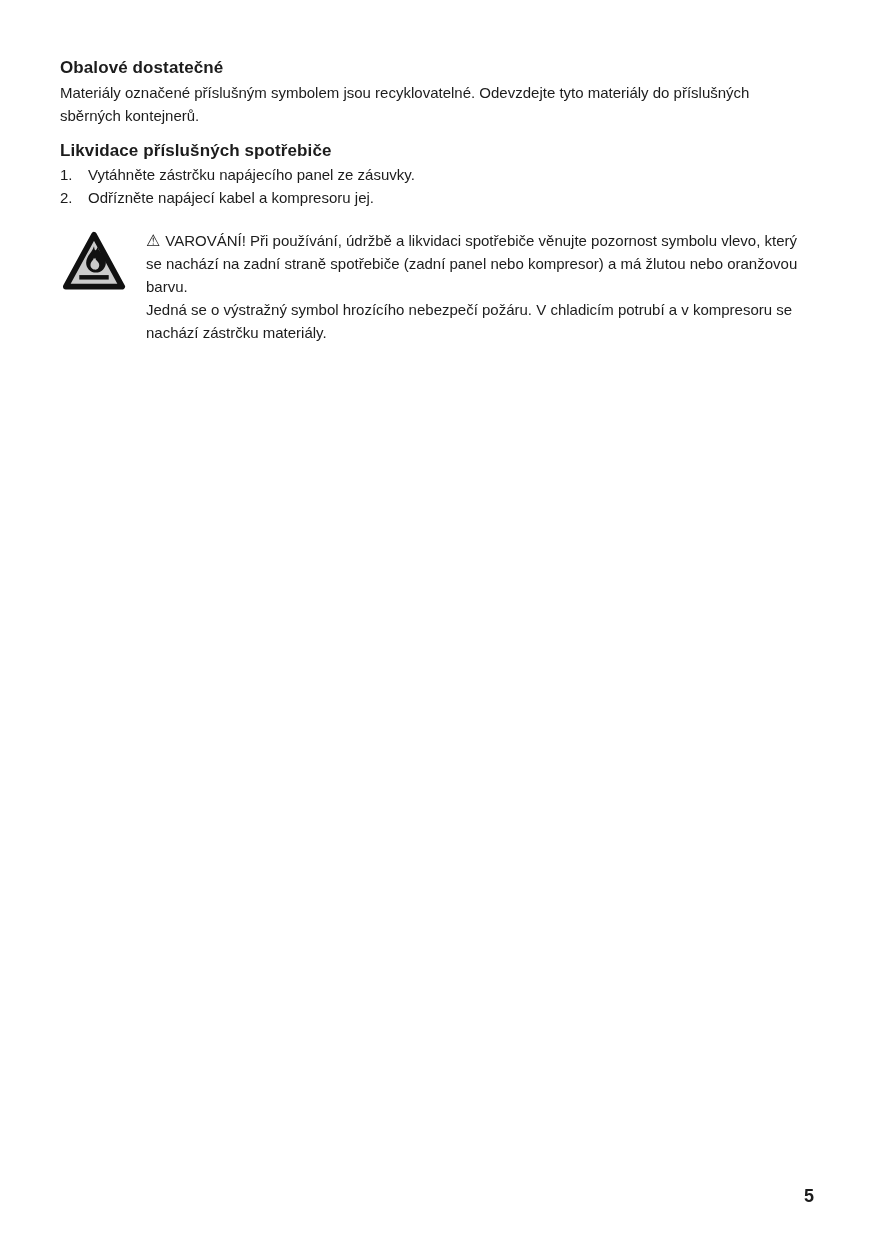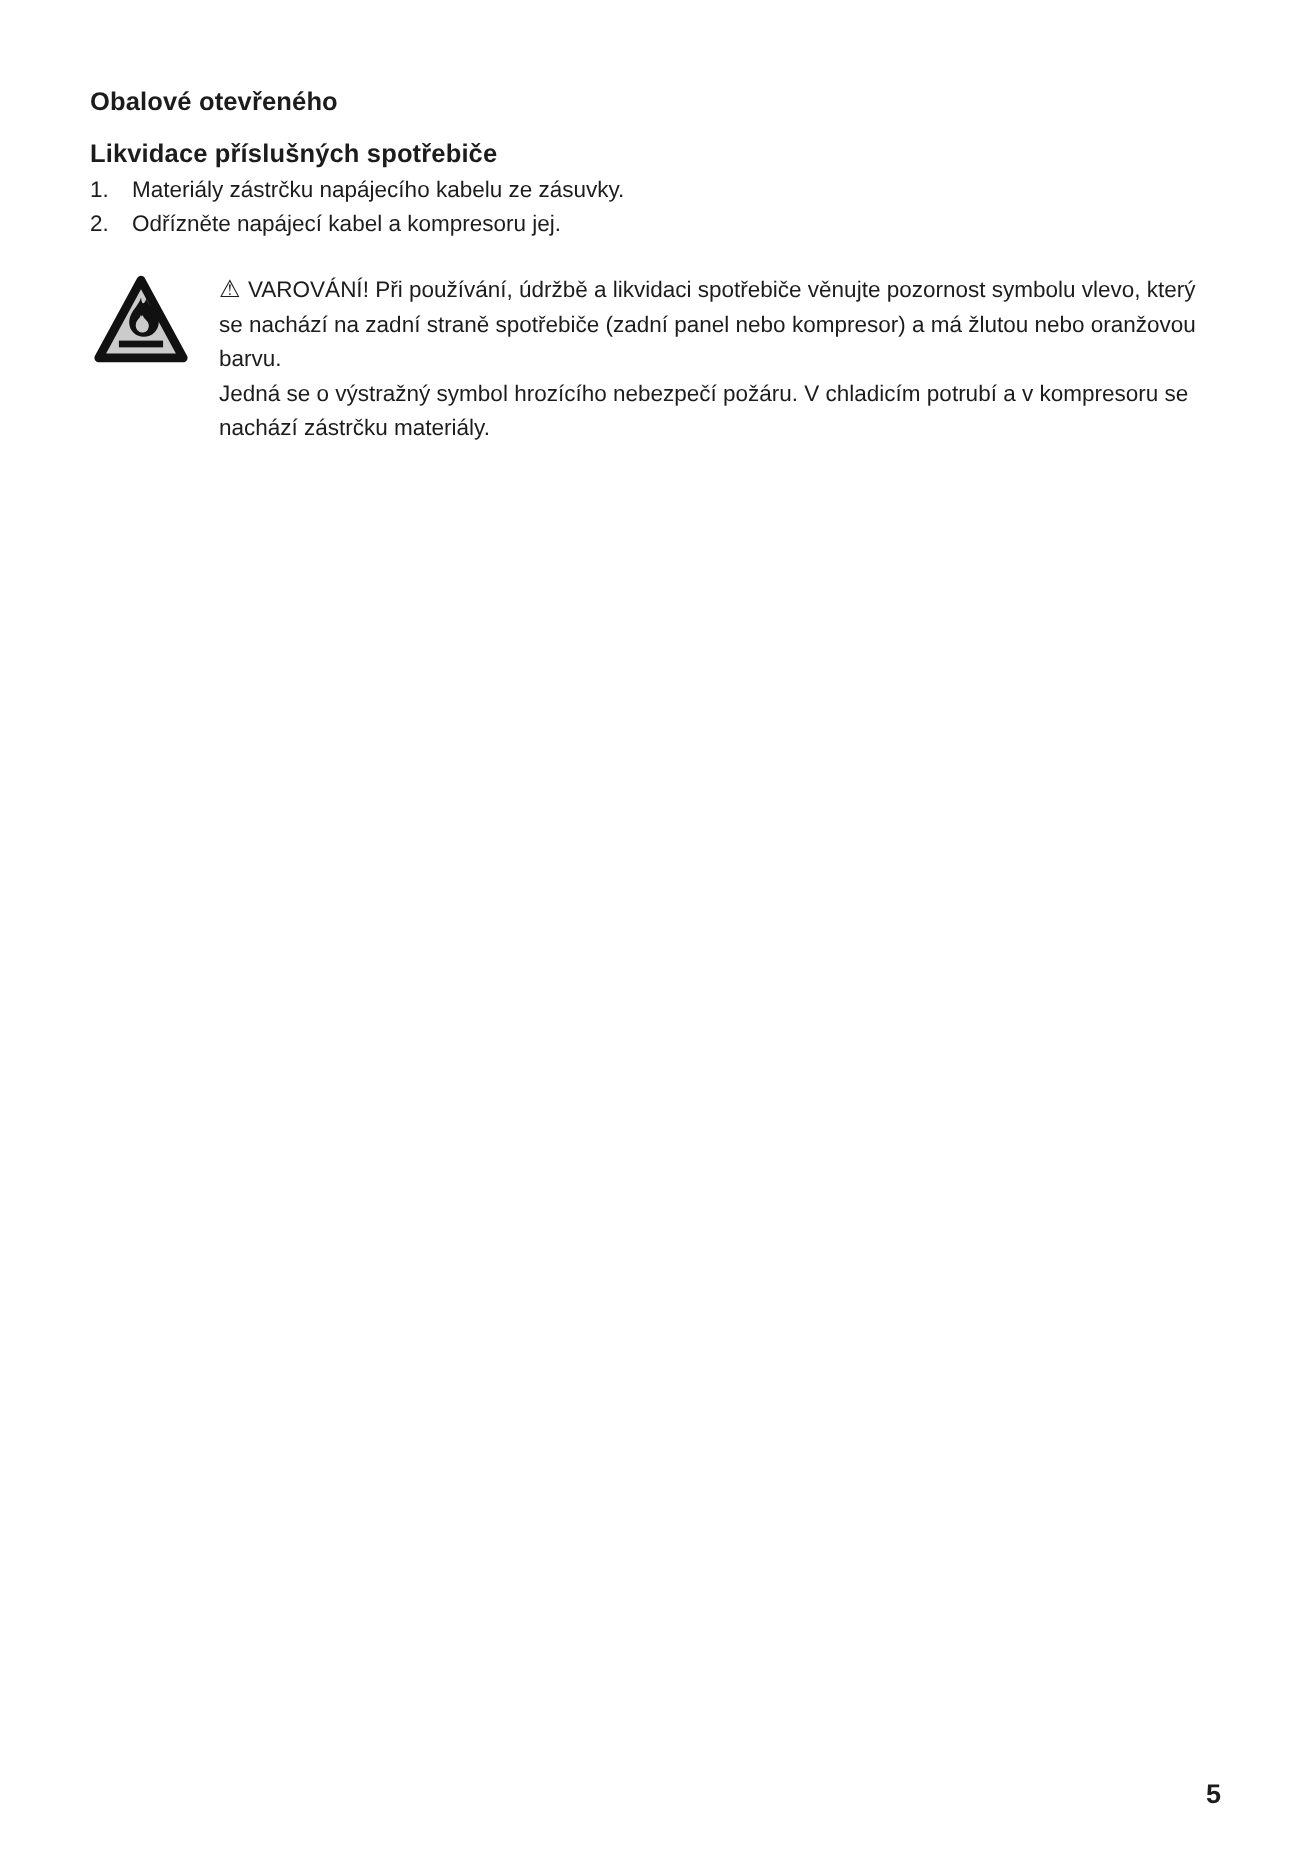--- a/index.html
+++ b/index.html
@@ -75,29 +75,30 @@
     font-weight: bold;
     line-height: 24px;
   }
 </style>
 </head>
 <body>
 
 <div class="page">
 
   <section class="section-packaging">
-    <h2 class="section-heading">Obalové otevřeného</h2>
+    <h2 class="section-heading">Obalové dostatečné</h2>
+    <p class="body-text">Materiály označené příslušným symbolem jsou recyklovatelné. Odevzdejte tyto materiály do příslušných sběrných kontejnerů.</p>
   </section>
 
   <section class="section-disposal">
     <h2 class="section-heading">Likvidace příslušných spotřebiče</h2>
     <div class="steps">
       <div class="step-row">
         <span class="step-num">1.</span>
-        <span class="step-text">Materiály zástrčku napájecího kabelu ze zásuvky.</span>
+        <span class="step-text">Vytáhněte zástrčku napájecího panel ze zásuvky.</span>
       </div>
       <div class="step-row">
         <span class="step-num">2.</span>
         <span class="step-text">Odřízněte napájecí kabel a kompresoru jej.</span>
       </div>
     </div>
   </section>
 
   <div class="warning-block">
 

